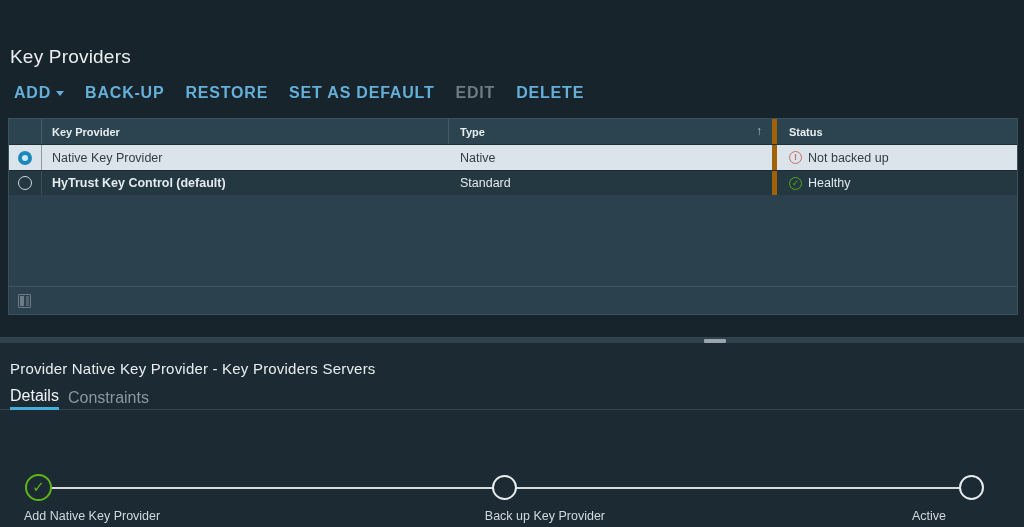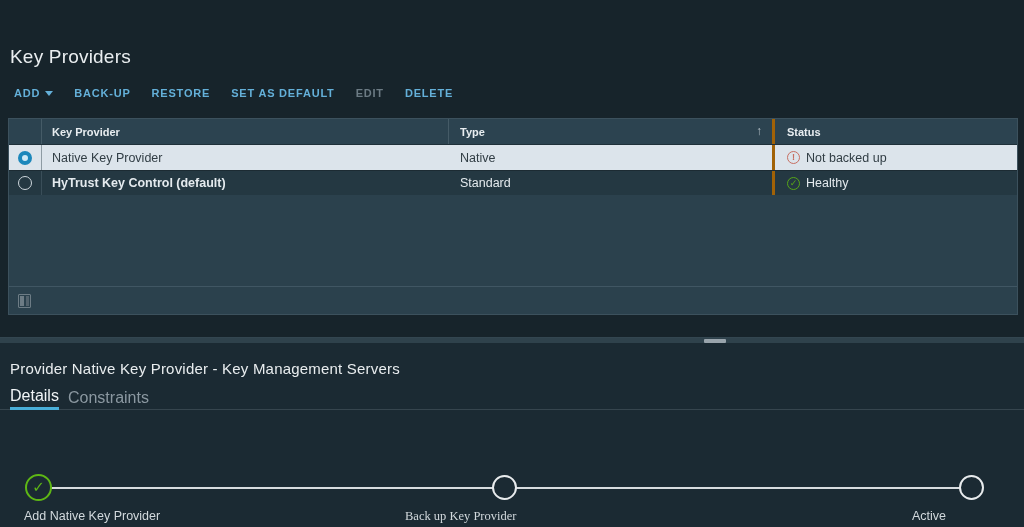--- a/index.html
+++ b/index.html
@@ -16,21 +16,21 @@
   .page-title {
     position: absolute; left: 10px; top: 3px;
     font-size: 19px; font-weight: 400; color: #eaeef0; letter-spacing: .2px;
   }
   .toolbar {
     position: absolute; left: 14px; top: 41px; height: 18px;
     display: flex; align-items: center; gap: 21px;
   }
   .tbtn {
     background: none; border: none; cursor: pointer;
-    font-family: inherit; font-size: 11px; font-weight: bold;
+    font-family: inherit; font-size: 16px; font-weight: bold;
     letter-spacing: .8px; color: #64b0d9;
     display: flex; align-items: center; gap: 5px; padding: 0;
   }
   .tbtn.disabled { color: #6c7b84; cursor: default; }
   .caret-down {
     width: 0; height: 0; display: inline-block;
     border-left: 4px solid transparent; border-right: 4px solid transparent;
     border-top: 5px solid #64b0d9; margin-top: 1px;
   }
 
@@ -41,21 +41,21 @@
     background: #a21caf;
   }
   .grid-header {
     height: 26px; background: #2c4350; display: flex; align-items: stretch;
     font-size: 11px; font-weight: bold; color: #e8edf0;
     border-bottom: 1px solid #1f3039; flex: 0 0 auto;
   }
   .col-sel   { width: 32px; flex: 0 0 auto; position: relative; }
   .col-name  { width: 407px; flex: 0 0 auto; padding-left: 10px; display: flex; align-items: center; border-left: 1px solid #455b67; position: relative; }
   .col-type  { width: 324px; flex: 0 0 auto; padding-left: 11px; display: flex; align-items: center; border-left: 1px solid #455b67; position: relative; }
-  .col-status{ flex: 1 1 auto; padding-left: 12px; display: flex; align-items: center; border-left: 3px solid #a16207; }
+  .col-status{ flex: 1 1 auto; padding-left: 12px; display: flex; align-items: center; border-left: 5px solid #a16207; }
   .sort-arrow {
     position: absolute; right: 10px; top: 5px;
     font-size: 12px; font-weight: normal; color: #b4bfc6;
   }
   .grid-row {
     height: 25px; display: flex; align-items: stretch;
     font-size: 12.5px; flex: 0 0 auto; cursor: pointer;
   }
   .grid-row .col-name, .grid-row .col-type { border-left-color: transparent; }
   .grid-row.selected { background: #dce4eb; color: #313d44; }
@@ -141,21 +141,21 @@
     display: flex; align-items: center; justify-content: center;
   }
   .step-circle.pending {
     width: 25px; height: 25px; border: 2px solid #e8ebed; background: #1b2a33;
   }
   .step-circle.step2 { left: 492px; top: 132px; }
   .step-circle.step3 { left: 959px; top: 132px; }
   .check-glyph { color: #5eb715; font-size: 15px; line-height: 1; transform: translateY(-1px); }
   .step-label { position: absolute; top: 166px; font-size: 12.5px; color: #d2d9dd; }
   .step-label.l1 { left: 24px; }
-  .step-label.l2 { left: 405px; width: 200px; text-align: left; font-family: Liberation Serif, serif; }
+  .step-label.l2 { left: 405px; width: 200px; text-align: right; }
   .step-label.l3 { left: 912px; width: 120px; }
 
   .backup-btn {
     position: absolute; left: 490px; top: 192px;
     background: transparent; border: 1px solid #49afd9; border-radius: 8px;
     color: #49afd9; font-family: inherit; font-size: 11px; font-weight: bold;
     letter-spacing: .8px; padding: 4px 11px; cursor: pointer; pointer-events: auto;
   }
 </style>
 </head>
@@ -239,21 +239,21 @@
     <div class="grid-footer">
       <span class="columns-icon"></span>
     </div>
   </div>
 
   <div class="splitter">
     <span class="splitter-handle"></span>
   </div>
 
   <div class="bottom-pane">
-    <div class="pane-heading">Provider Native Key Provider - Key Management Servers</div>
+    <div class="pane-heading">Provider Native Key Provider - Key Providers Servers</div>
 
     <div class="tabs">
       <button class="tab active">Details</button>
       <button class="tab inactive">Constraints</button>
     </div>
 
 
     <div class="stepper">
       <div class="step-line"></div>
       <div class="step-circle complete">

